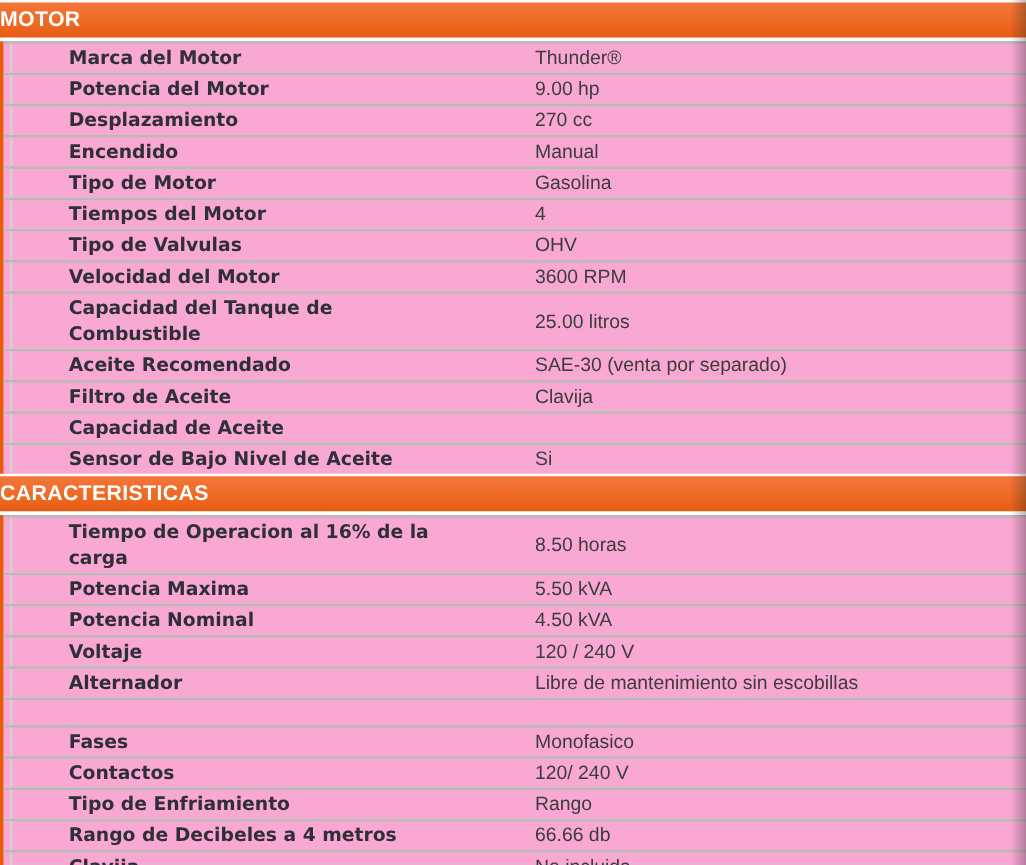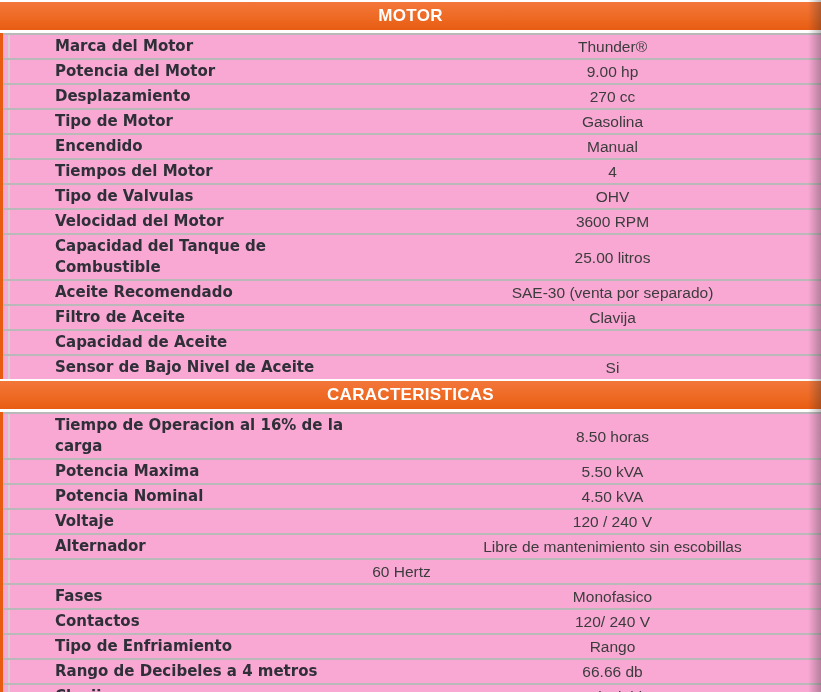--- a/index.html
+++ b/index.html
@@ -16,21 +16,20 @@
   }
   .section-header {
     height: 28px;
     margin: 2px 0 3px 0;
     background: linear-gradient(180deg, var(--accent-top, #f3763a) 0%, #ee6a24 55%, var(--accent-bottom, #e85c12) 100%);
     color: #ffffff;
     font-family: "Liberation Sans", sans-serif;
     font-weight: bold;
     font-size: 17px;
     line-height: 28px;
-    text-align: center;
     letter-spacing: 0.3px;
   }
   .rows {
     border-left: 3px solid var(--accent-bottom, #e8611a);
   }
   .row {
     position: relative;
     display: flex;
     align-items: center;
     border-top: 2px solid var(--separator, #b9b9b9);
@@ -55,21 +54,20 @@
     color: var(--label-color, #2f2f38);
   }
   .value {
     box-sizing: border-box;
     flex: 1;
     padding: 1px 24px 1px 3px;
     font-family: "Liberation Sans", sans-serif;
     font-size: 15.5px;
     line-height: 21px;
     color: var(--value-color, #3c3c3c);
-    text-align: center;
   }
   .right-shade {
     position: absolute;
     top: 0; right: 0;
     width: 13px; height: 100%;
     background: linear-gradient(to right, rgba(40,40,40,0) 0%, rgba(40,40,40,0.32) 100%);
     pointer-events: none;
     z-index: 5;
   }
 </style>
@@ -90,27 +88,27 @@
     <div class="label">Potencia del Motor</div>
     <div class="value">9.00 hp</div>
   </div>
 
   <div class="row">
     <div class="label">Desplazamiento</div>
     <div class="value">270 cc</div>
   </div>
 
   <div class="row">
+    <div class="label">Encendido</div>
+    <div class="value">Manual</div>
+  </div>
+
+  <div class="row">
     <div class="label">Tipo de Motor</div>
     <div class="value">Gasolina</div>
-  </div>
-
-  <div class="row">
-    <div class="label">Encendido</div>
-    <div class="value">Manual</div>
   </div>
 
   <div class="row">
     <div class="label">Tiempos del Motor</div>
     <div class="value">4</div>
   </div>
 
   <div class="row">
     <div class="label">Tipo de Valvulas</div>
     <div class="value">OHV</div>
@@ -169,21 +167,20 @@
     <div class="label">Voltaje</div>
     <div class="value">120 / 240 V</div>
   </div>
 
   <div class="row">
     <div class="label">Alternador</div>
     <div class="value">Libre de mantenimiento sin escobillas</div>
   </div>
 
   <div class="row">
-    <div class="value">60 Hertz</div>
   </div>
 
   <div class="row">
     <div class="label">Fases</div>
     <div class="value">Monofasico</div>
   </div>
 
   <div class="row">
     <div class="label">Contactos</div>
     <div class="value">120/ 240 V</div>

